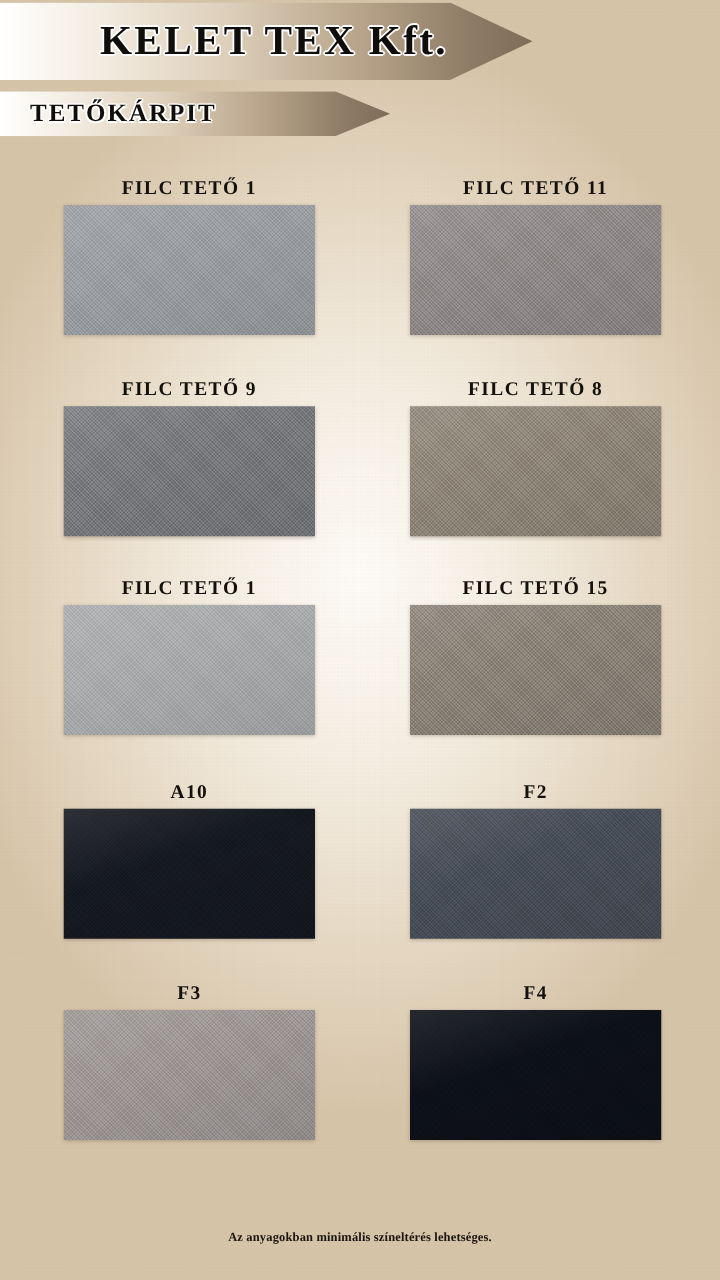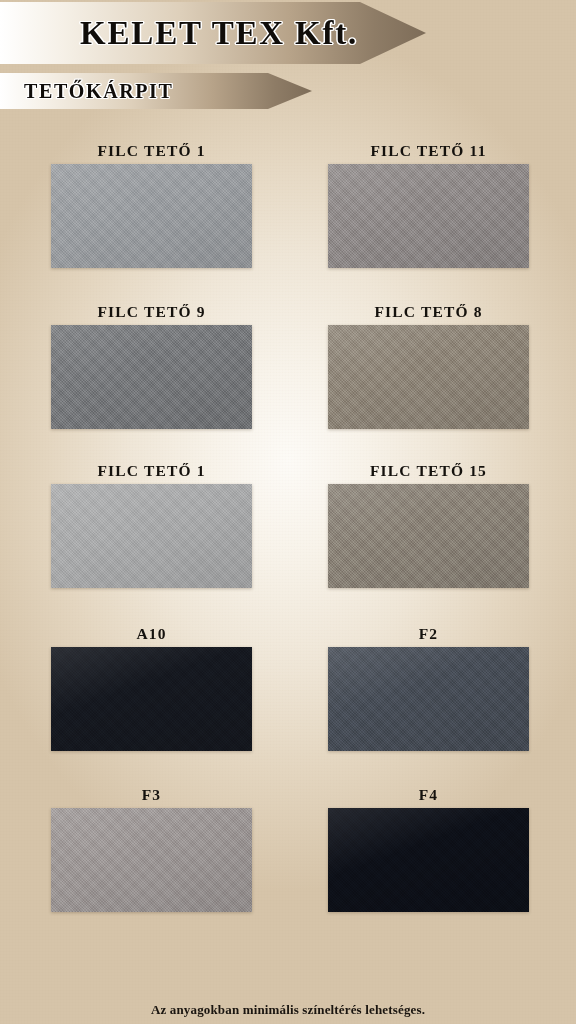--- a/index.html
+++ b/index.html
@@ -74,22 +74,22 @@
       repeating-linear-gradient(-45deg, rgba(255,255,255,.060) 0 1px, rgba(0,0,0,.055) 1px 2px);
     mix-blend-mode:overlay;
   }
   .cell .swatch .shade{
     position:absolute;inset:0;
     background:linear-gradient(160deg, rgba(255,255,255,.10) 0%, rgba(0,0,0,0) 40%, rgba(0,0,0,.09) 100%);
   }
 
   
   #footer{
-    position:absolute;left:0;bottom:6px;width:576px;text-align:center;
-    font-size:13px;font-weight:bold;color:#1a1510;
+    position:absolute;left:0;bottom:28px;width:576px;text-align:center;
+    font-size:10px;font-weight:bold;color:#1a1510;
     letter-spacing:.012em;
     font-family:"Liberation Serif", serif;
   }
 </style>
 </head>
 <body>
 
 <div id="card">
 
   <div id="grain"></div>

